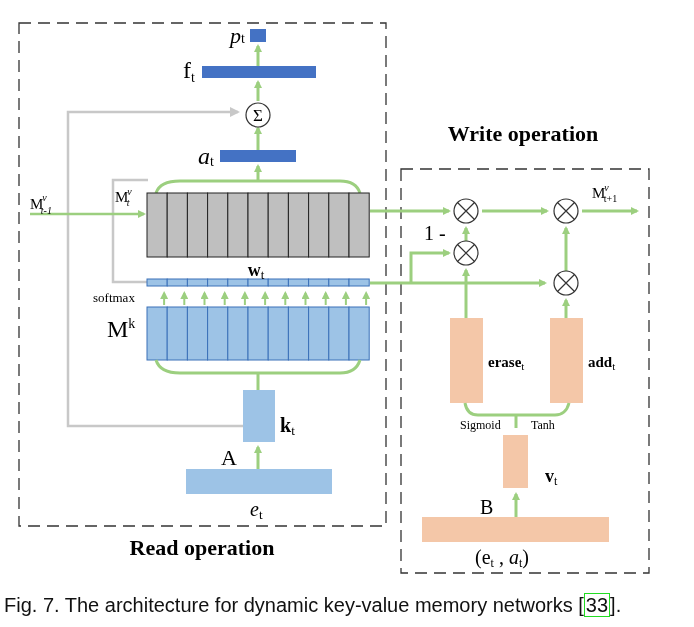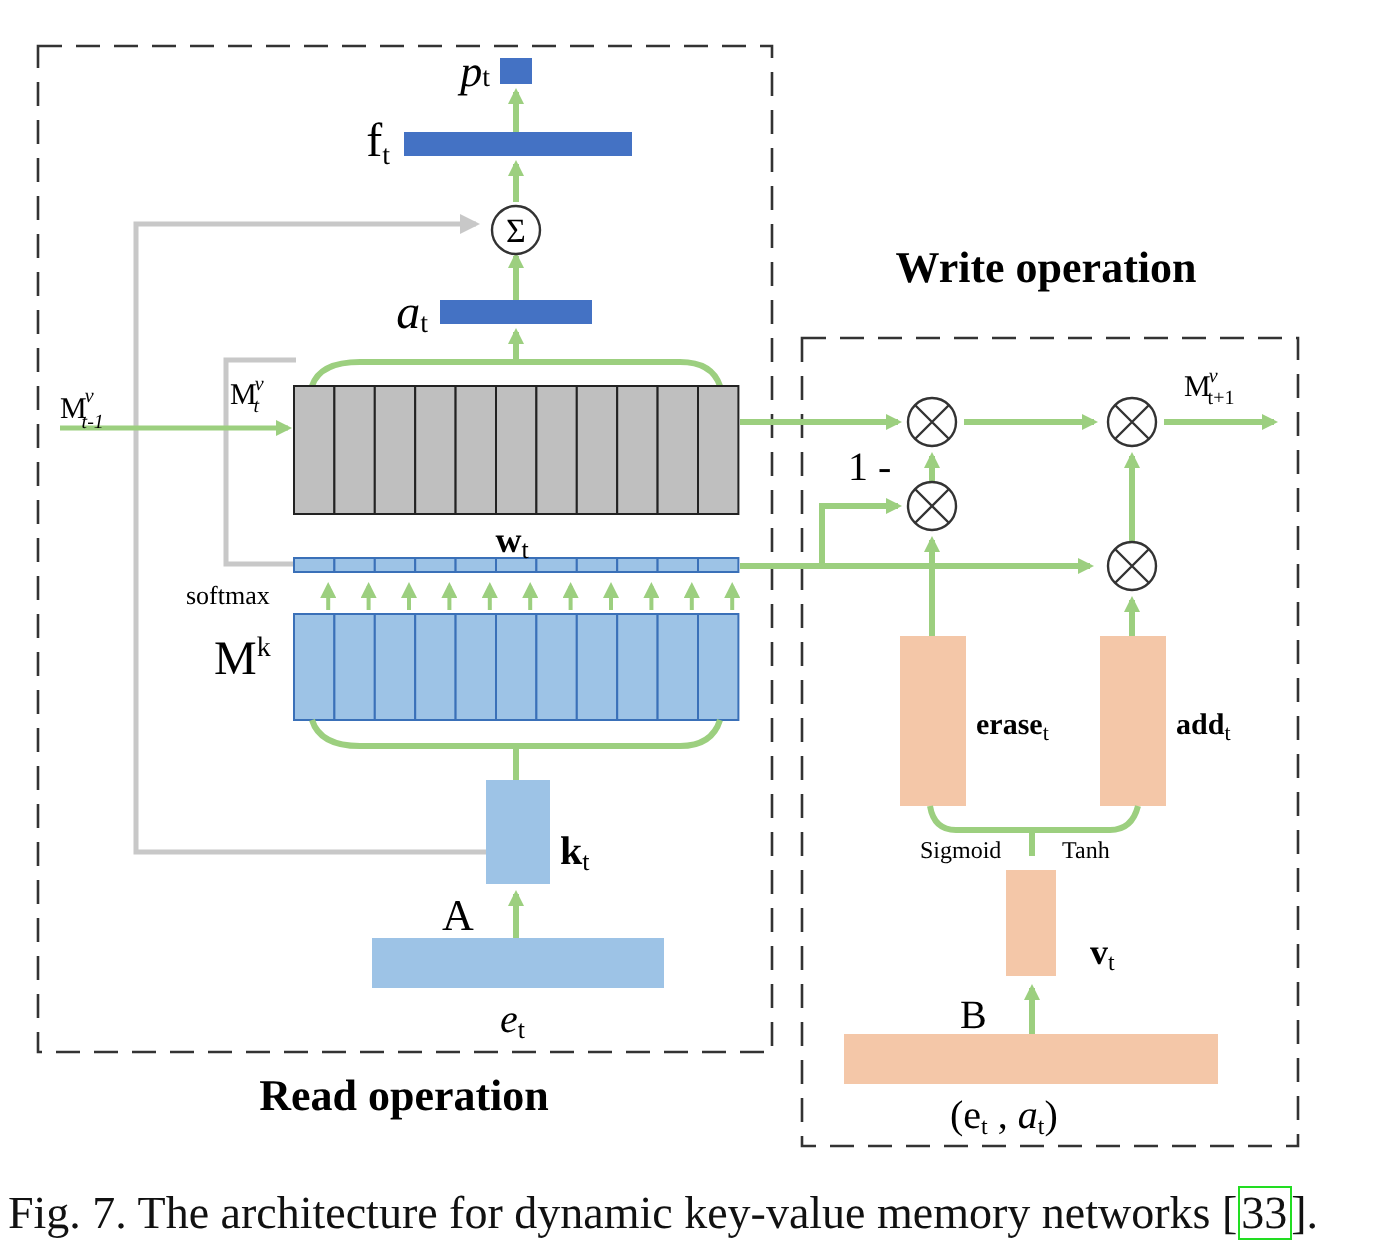--- a/index.html
+++ b/index.html
@@ -1,19 +1,19 @@
 <!DOCTYPE html>
 <html><head>
 <meta charset="utf-8">
 <style>
   html,body{margin:0;padding:0;background:#fff;}
   body{width:694px;height:627px;position:relative;overflow:hidden;font-family:"Liberation Serif",serif;}
   svg{position:absolute;left:0;top:0;}
   .serif{font-family:"Liberation Serif","DejaVu Serif",serif;}
-  .caption{position:absolute;left:4px;top:594px;font-family:Liberation Serif, serif;font-size:23px;color:#111;white-space:nowrap;}
+  .caption{position:absolute;left:4px;top:594px;font-family:Liberation Sans, sans-serif;font-size:20px;color:#111;white-space:nowrap;}
   .ref{border:1.5px solid #22dd22;padding:0 1px;}
 </style>
 </head>
 <body>
 
 <svg width="694" height="627" viewBox="0 0 694 627">
   <defs>
     <marker id="ag" markerWidth="8" markerHeight="8" refX="6" refY="4" orient="auto" markerUnits="userSpaceOnUse">
       <path d="M0,0 L8,4 L0,8 z" fill="#9ccf7f"></path>
     </marker>

